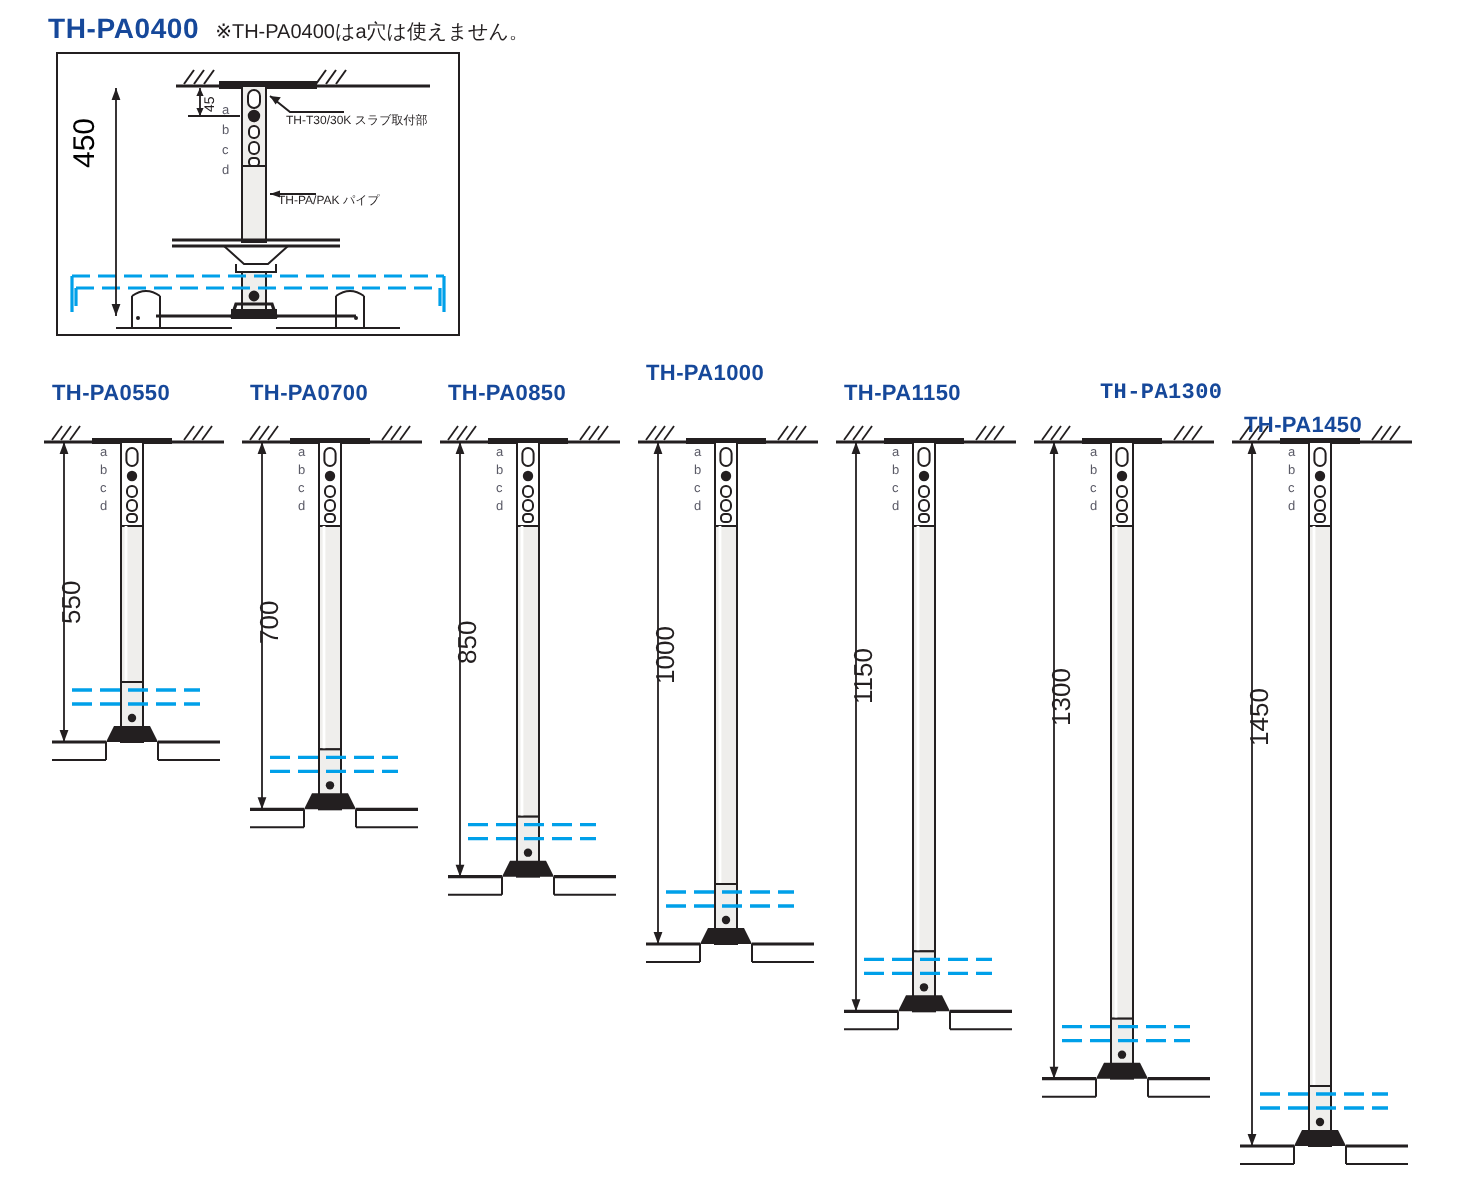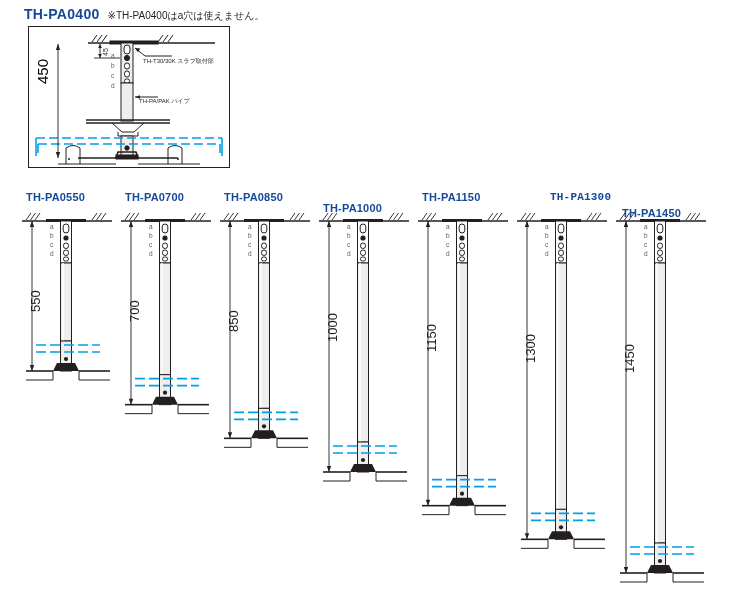--- a/index.html
+++ b/index.html
@@ -143,21 +143,21 @@
     <span class="holetxt" style="font-size:6.5px;color:#5a5a66;">d</span></div>
 
   <div style="position:absolute;left:143px;top:49px;">
     <span style="font-size:6px;color:#231f20;white-space:nowrap;">TH-T30/30K  スラブ取付部</span></div>
   <div style="position:absolute;left:139px;top:89px;">
     <span style="font-size:6px;color:#231f20;white-space:nowrap;">TH-PA/PAK  パイプ</span></div>
 
   <div class="col-title" style="left:26px;top:191px;">TH-PA0550</div>
   <div class="col-title" style="left:125px;top:191px;">TH-PA0700</div>
   <div class="col-title" style="left:224px;top:191px;">TH-PA0850</div>
-  <div class="col-title" style="left:323px;top:202px;">TH-PA1000</div>
+  <div class="col-title" style="left:323px;top:181px;">TH-PA1000</div>
   <div class="col-title" style="left:422px;top:191px;">TH-PA1150</div>
   <div class="col-title" style="left:550px;top:191px;font-family:Liberation Mono, monospace;">TH-PA1300</div>
   <div class="col-title" style="left:622px;top:191px;margin-top:16px;">TH-PA1450</div>
 
   <svg id="cols" width="730" height="600">
       <g>
         <line x1="22" y1="221" x2="112" y2="221" stroke="#231f20" stroke-width="1.6"></line>
         <line x1="26" y1="220" x2="31" y2="213" stroke="#231f20" stroke-width="0.9"></line>
         <line x1="92" y1="220" x2="97" y2="213" stroke="#231f20" stroke-width="0.9"></line>
         <line x1="30.5" y1="220" x2="35.5" y2="213" stroke="#231f20" stroke-width="0.9"></line>

